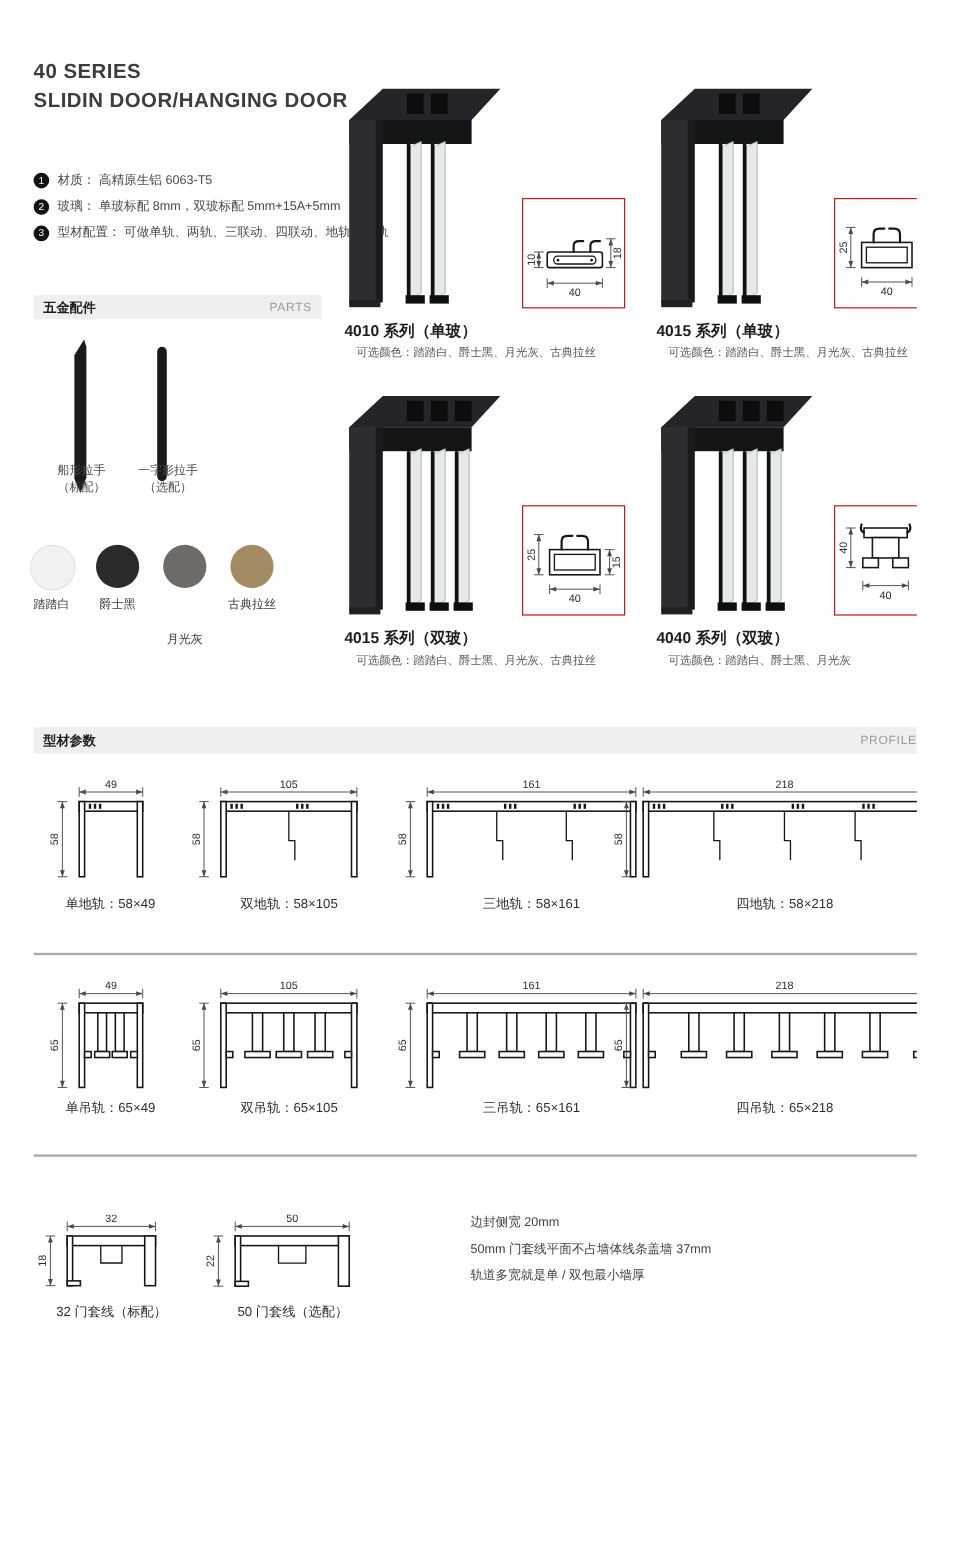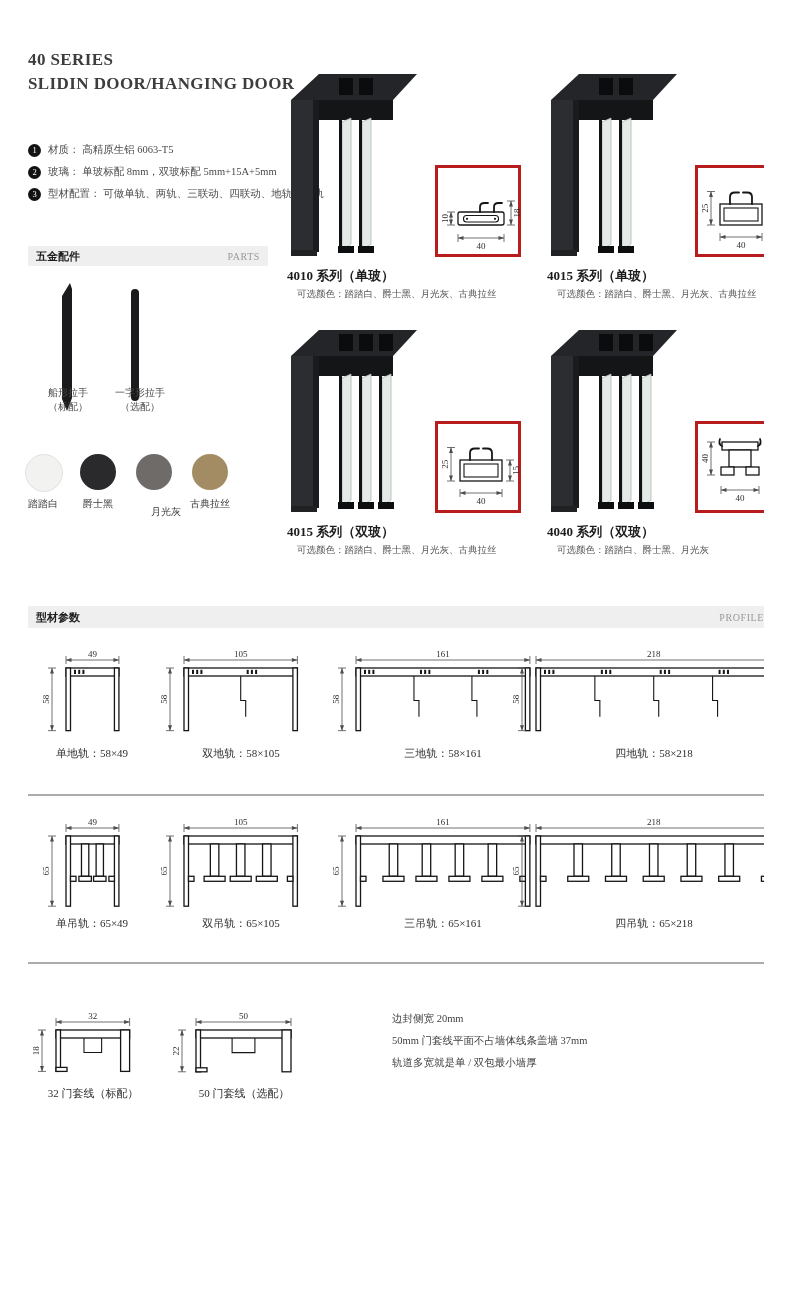--- a/index.html
+++ b/index.html
@@ -1,34 +1,34 @@
 <!DOCTYPE html>
 <html><head>
 <meta charset="utf-8">
 <style>
   html,body{margin:0;padding:0;background:#fff;}
   .page{position:relative;width:764px;height:1300px;background:#fff;overflow:hidden;
-        font-family:Liberation Serif, serif;}
+        font-family:Liberation Sans, sans-serif;}
   .abs{position:absolute;}
   .title-en{font-size:17px;font-weight:bold;color:#3d3d3d;letter-spacing:.4px;line-height:1.4;}
   .title-cn{font-size:13.5px;font-weight:bold;color:#1f1f1f;margin-top:7px;}
   .spec-row{position:absolute;display:flex;align-items:center;gap:7px;font-size:10.5px;color:#4a4a4a;white-space:nowrap;}
   .spec-num{width:13px;height:13px;border-radius:50%;background:#121212;color:#fff;font-size:8.5px;
             display:flex;align-items:center;justify-content:center;flex:0 0 13px;}
   .bar{position:absolute;height:20px;background:#efefef;display:flex;align-items:center;
        justify-content:space-between;padding:0 8px;box-sizing:border-box;}
   .bar .cn{font-size:11px;font-weight:bold;color:#1e1e1e;}
   .bar .en{font-size:10px;color:#9a9a9a;letter-spacing:.6px;}
   .handle-label{position:absolute;font-size:10px;color:#4a4a4a;text-align:center;
                 transform:translateX(-50%);line-height:14px;white-space:nowrap;}
   .swatch{position:absolute;width:36px;height:36px;border-radius:50%;}
   .swatch-label{position:absolute;font-size:10px;color:#3a3a3a;transform:translateX(-50%);white-space:nowrap;}
   .card{position:absolute;width:250px;height:252px;}
   .door{position:absolute;left:0;top:2px;width:150px;height:198px;}
-  .section-box{position:absolute;left:150px;top:103px;width:86px;height:92px;border:3px solid #b91c1c;
+  .section-box{position:absolute;left:150px;top:103px;width:86px;height:92px;border:1px solid #b91c1c;
                background:#fff;box-sizing:border-box;}
   .card-title{position:absolute;left:2px;top:205px;font-size:13px;font-weight:bold;color:#1c1c1c;white-space:nowrap;}
   .card-colors{position:absolute;left:12px;top:226px;font-size:9.5px;color:#555;white-space:nowrap;}
   .divider{position:absolute;left:28px;width:744px;height:2px;background:#ababab;}
   .rail{position:absolute;}
   .rail-label{position:absolute;font-size:11px;color:#2e2e2e;transform:translateX(-50%);white-space:nowrap;}
   .notes{position:absolute;left:392px;top:1008px;}
   .note-line{font-size:10.5px;color:#3f3f3f;line-height:22px;white-space:nowrap;}
   svg .dt{font-size:9px;fill:#2f2f2f;}
   svg .dl{stroke:#4c4c4c;stroke-width:.8;fill:none;}
@@ -79,21 +79,21 @@
     <div>一字形拉手</div>
     <div>（选配）</div>
   </div>
 
   <div class="swatch" style="left: 25px; top: 454px; border: 1px solid rgb(226, 226, 224); background: rgb(242, 242, 240);"></div>
   <div class="swatch" style="left: 80px; top: 454px; background: rgb(42, 42, 44);"></div>
   <div class="swatch" style="left: 136px; top: 454px; background: rgb(111, 107, 105);"></div>
   <div class="swatch" style="left: 192px; top: 454px; background: rgb(163, 139, 100);"></div>
   <div class="swatch-label" style="left:43px;top:497px;">踏踏白</div>
   <div class="swatch-label" style="left:98px;top:497px;">爵士黑</div>
-  <div class="swatch-label" style="left:154px;top:505px;margin-left:12px;">月光灰</div>
+  <div class="swatch-label" style="left:154px;top:526px;">月光灰</div>
   <div class="swatch-label" style="left:210px;top:497px;">古典拉丝</div>
 
   <div class="card" style="left:285px;top:62px;">
     <div class="door"><svg width="150" height="198" viewBox="0 0 150 198">
           <polygon points="6,36 34,10 132,10 108,36" fill="#232528"></polygon>
           <rect x="6" y="36" width="102" height="20" fill="#141517"></rect>
           <rect x="6" y="36" width="26" height="152" fill="#2b2d30"></rect>
           <rect x="28" y="36" width="6" height="152" fill="#1a1b1d"></rect>
           <rect x="6" y="186" width="26" height="6" fill="#1f2123"></rect>
           <rect x="54" y="14" width="14" height="17" fill="#0b0c0d"></rect>

